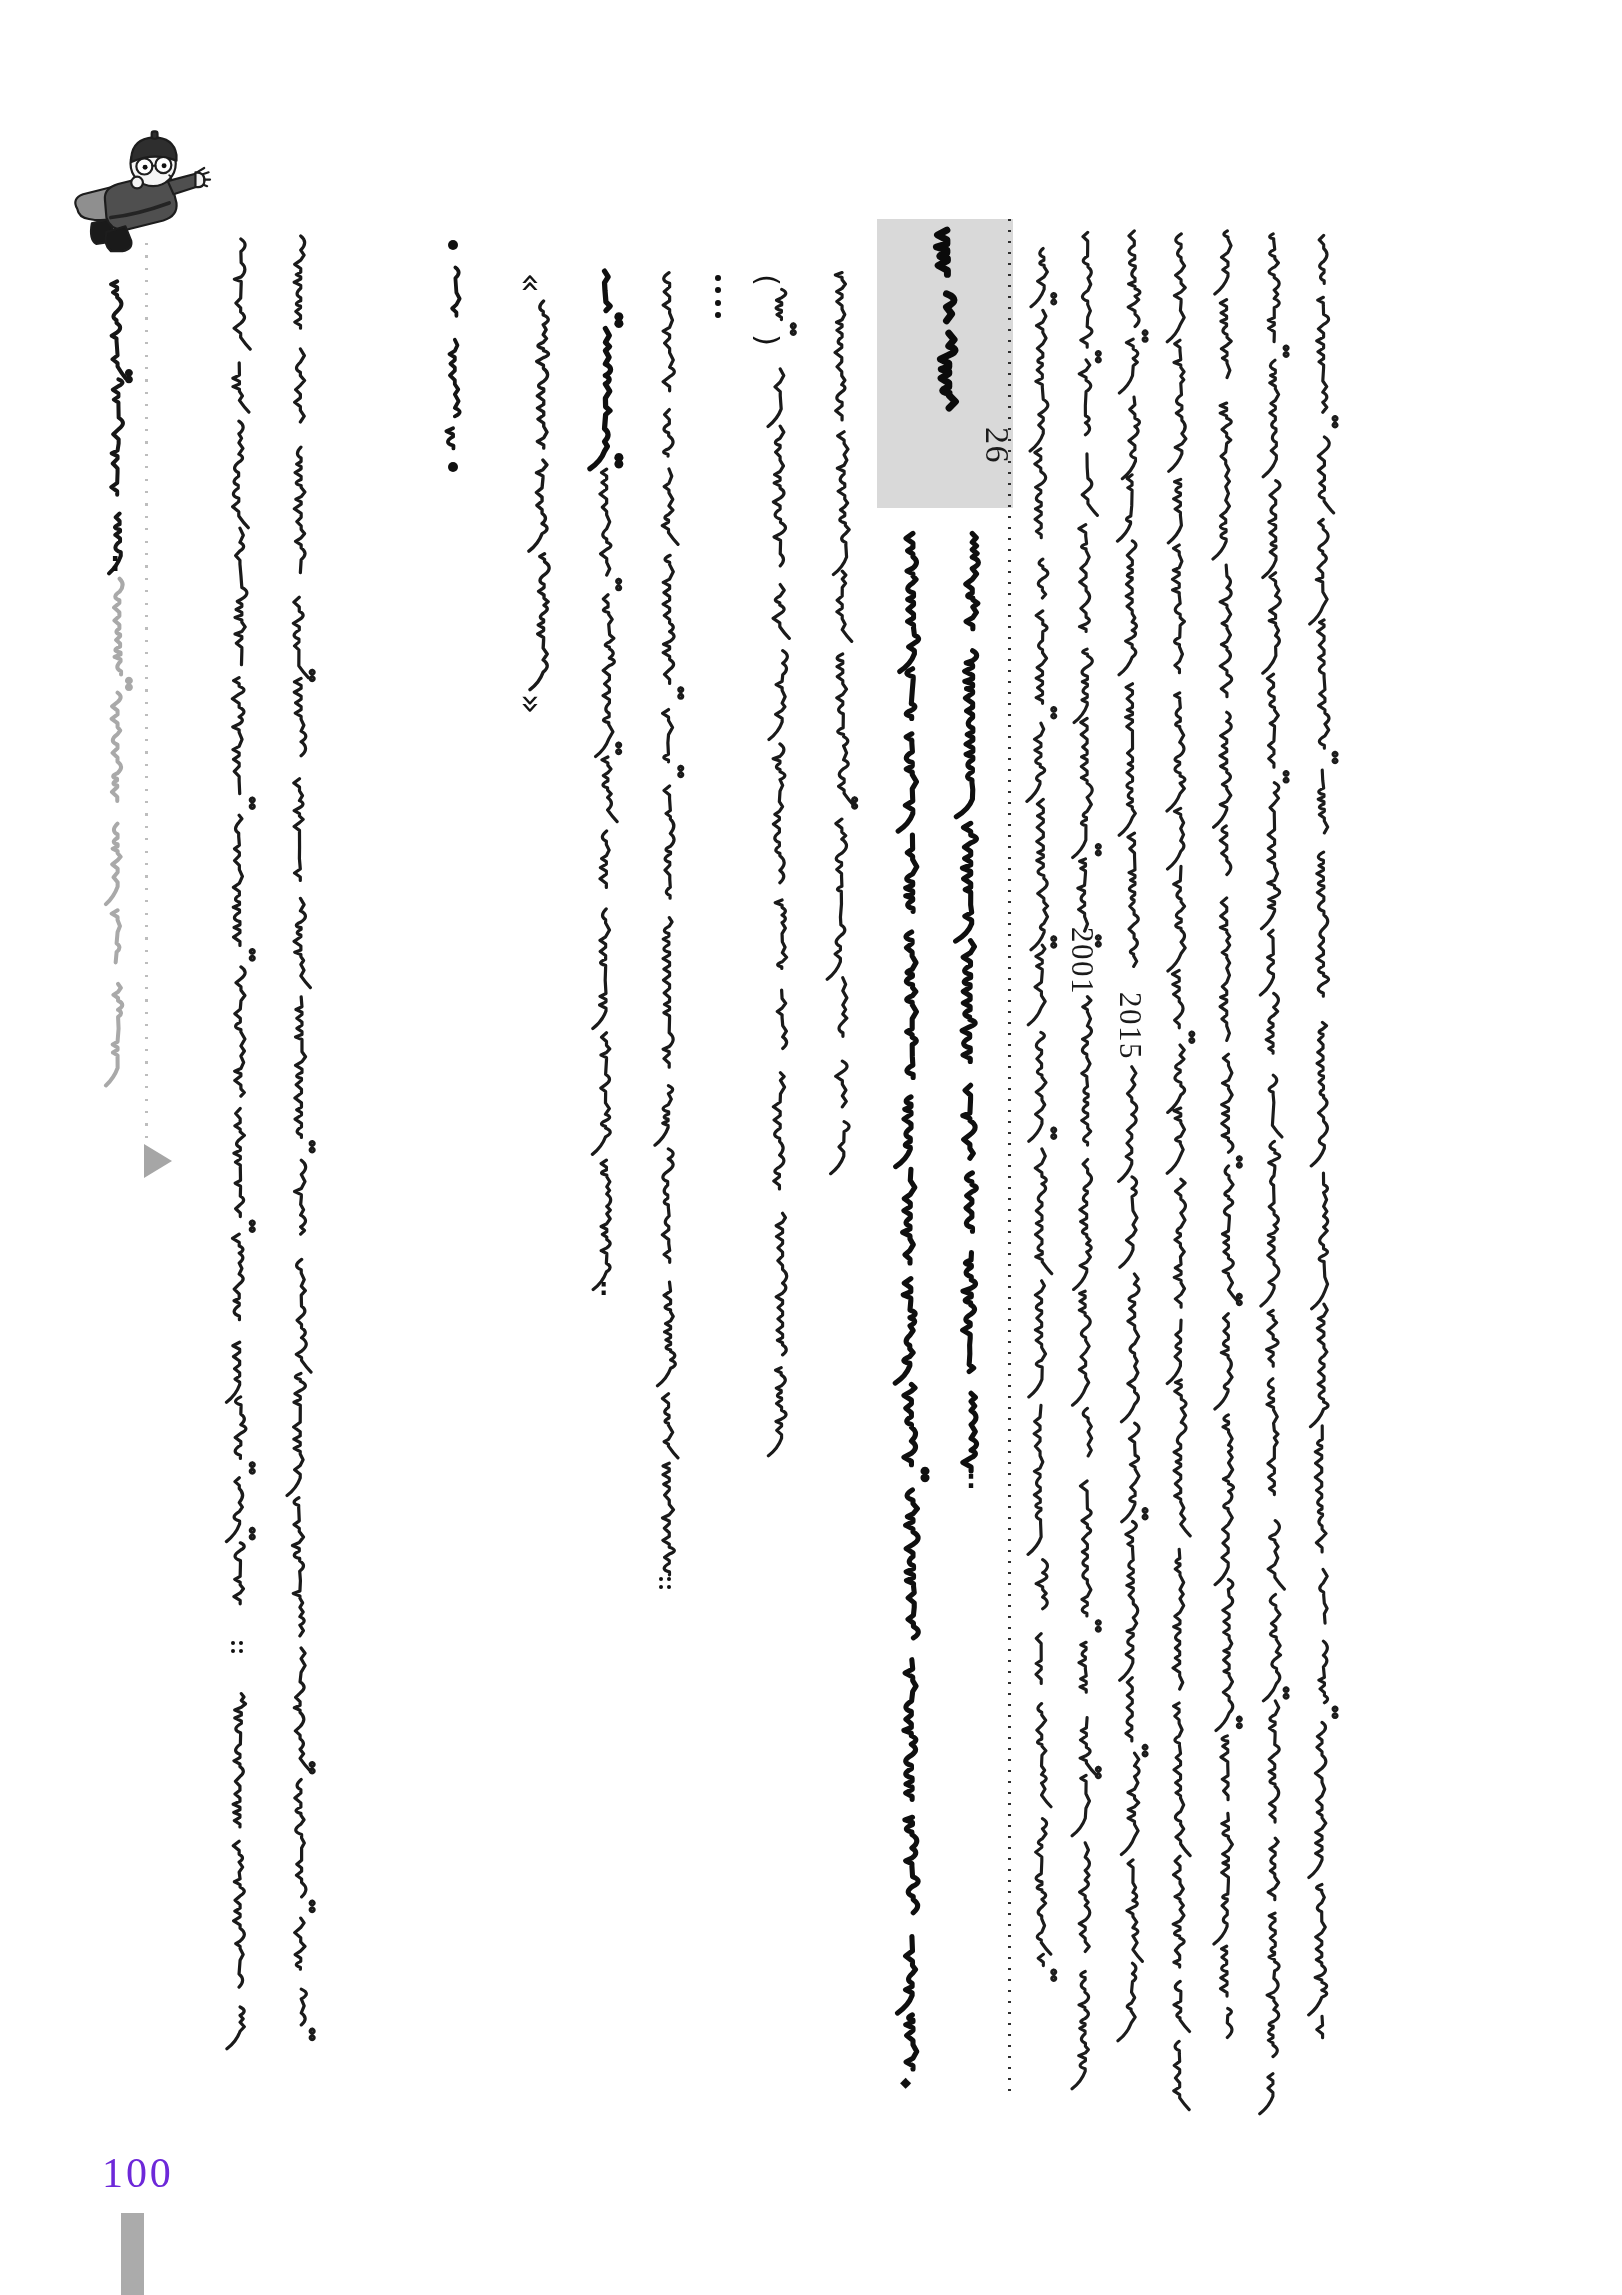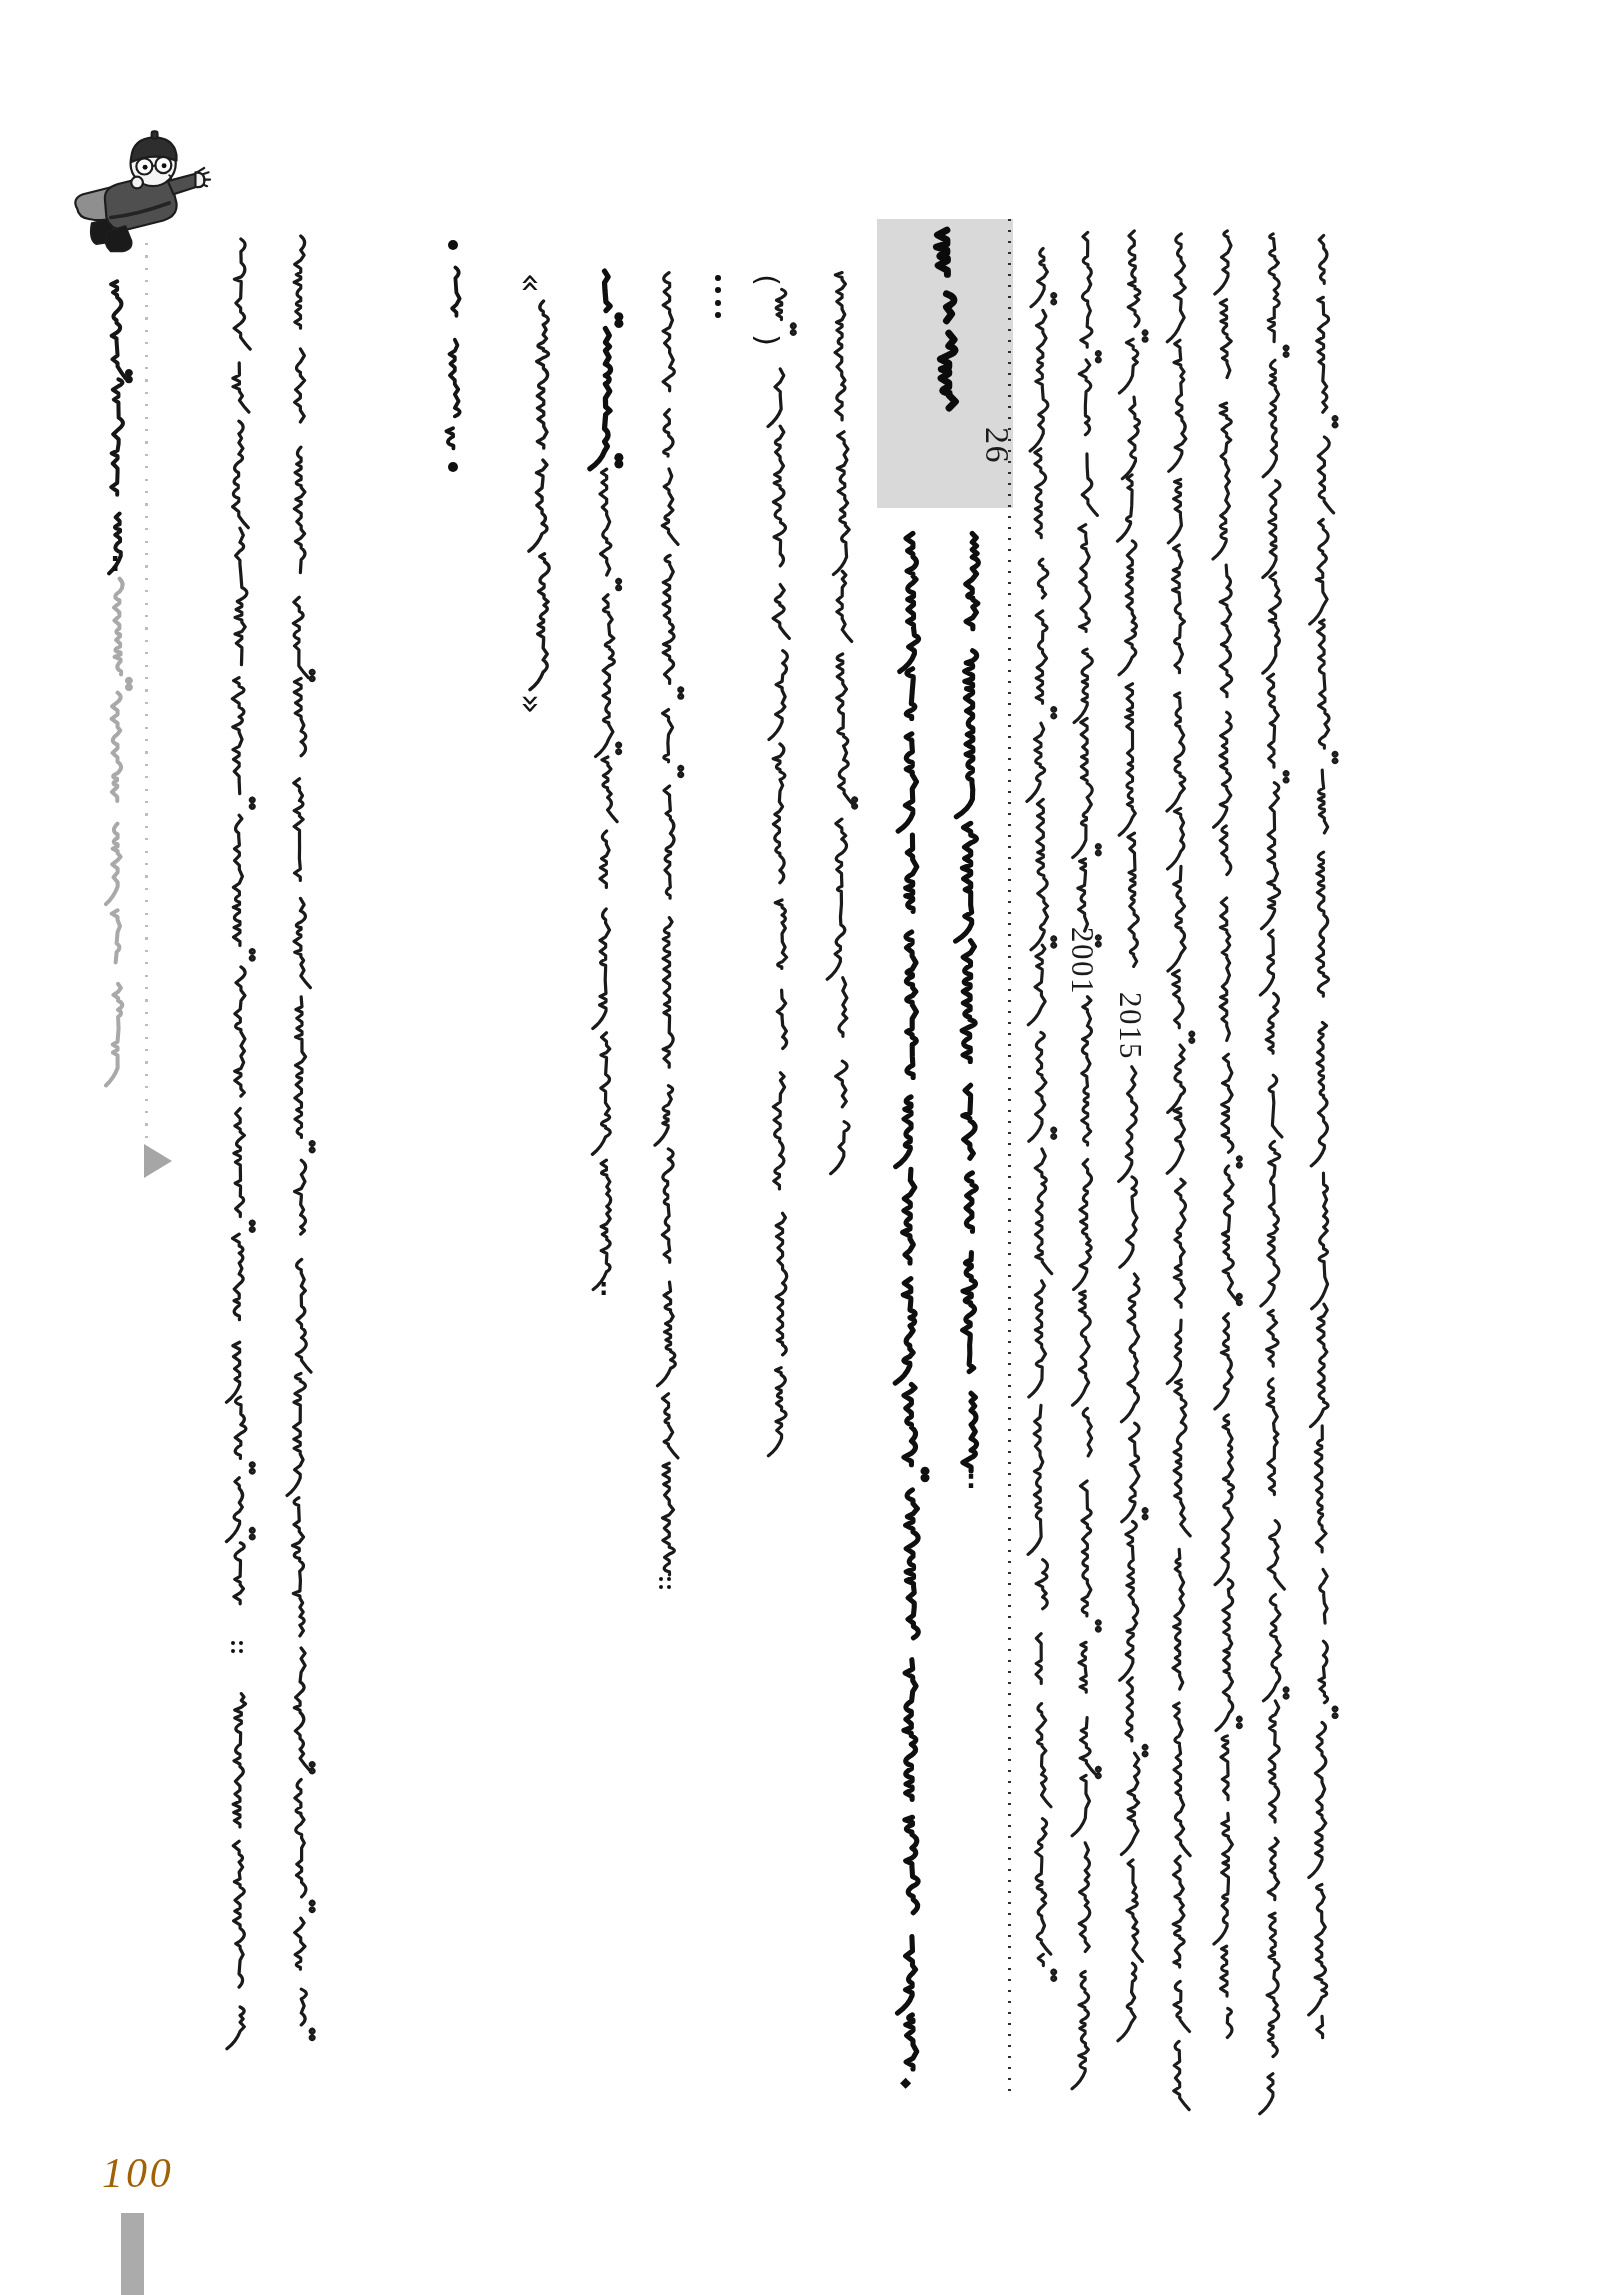--- a/index.html
+++ b/index.html
@@ -4,21 +4,21 @@
 <style>
   html,body{margin:0;padding:0;background:#e8e8e8;}
   .page{position:relative;width:1622px;height:2295px;background:#ffffff;overflow:hidden;
         font-family:"Liberation Serif", serif;}
   .abs{position:absolute;}
   #scriptLayer{position:absolute;left:0;top:0;pointer-events:none;}
   .graybox{position:absolute;background:#d9d9d9;}
   .dotline{position:absolute;width:2.9px;}
   .vnum{position:absolute;writing-mode:vertical-rl;text-orientation:mixed;
         font-family:"Liberation Serif",serif;color:#1b1b1b;letter-spacing:1.5px;}
-  .hnum{position:absolute;font-family:"Liberation Serif",serif;color:#a16207;font-style:italic;}
+  .hnum{position:absolute;font-family:"Liberation Serif",serif;color:#6d28d9;}
   .marker{position:absolute;color:#111;}
   .rotglyph{position:absolute;font-family:"DejaVu Sans",sans-serif;color:#141414;
             transform:rotate(90deg);}
   .bullet{position:absolute;width:10.2px;height:10.2px;border-radius:50%;background:#101010;}
   .dotcol{position:absolute;display:flex;flex-direction:column;gap:6.6px;}
   .dotcol i{width:5.8px;height:5.8px;border-radius:50%;background:#101010;}
   .dots2x2{position:absolute;display:grid;grid-template-columns:4.4px 4.4px;gap:3.7px;}
   .dots2x2 i{width:4.4px;height:4.4px;border-radius:50%;background:#101010;}
   .tri{position:absolute;width:0;height:0;border-top:17px solid transparent;
        border-bottom:17px solid transparent;border-left:28px solid #a6a6a6;}

